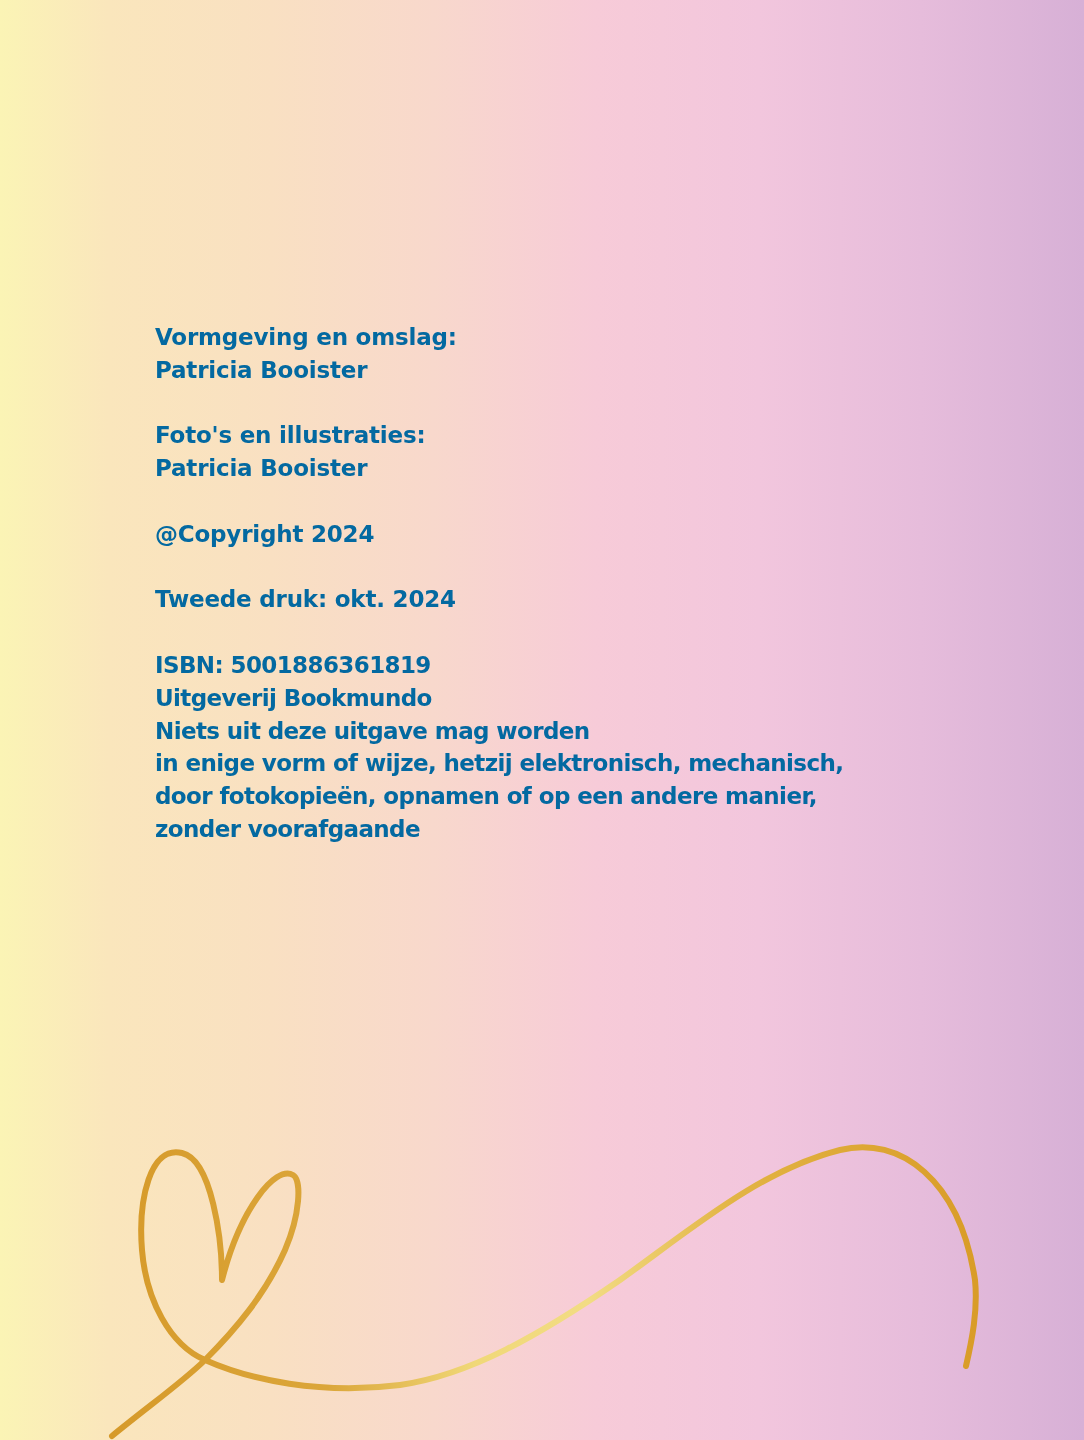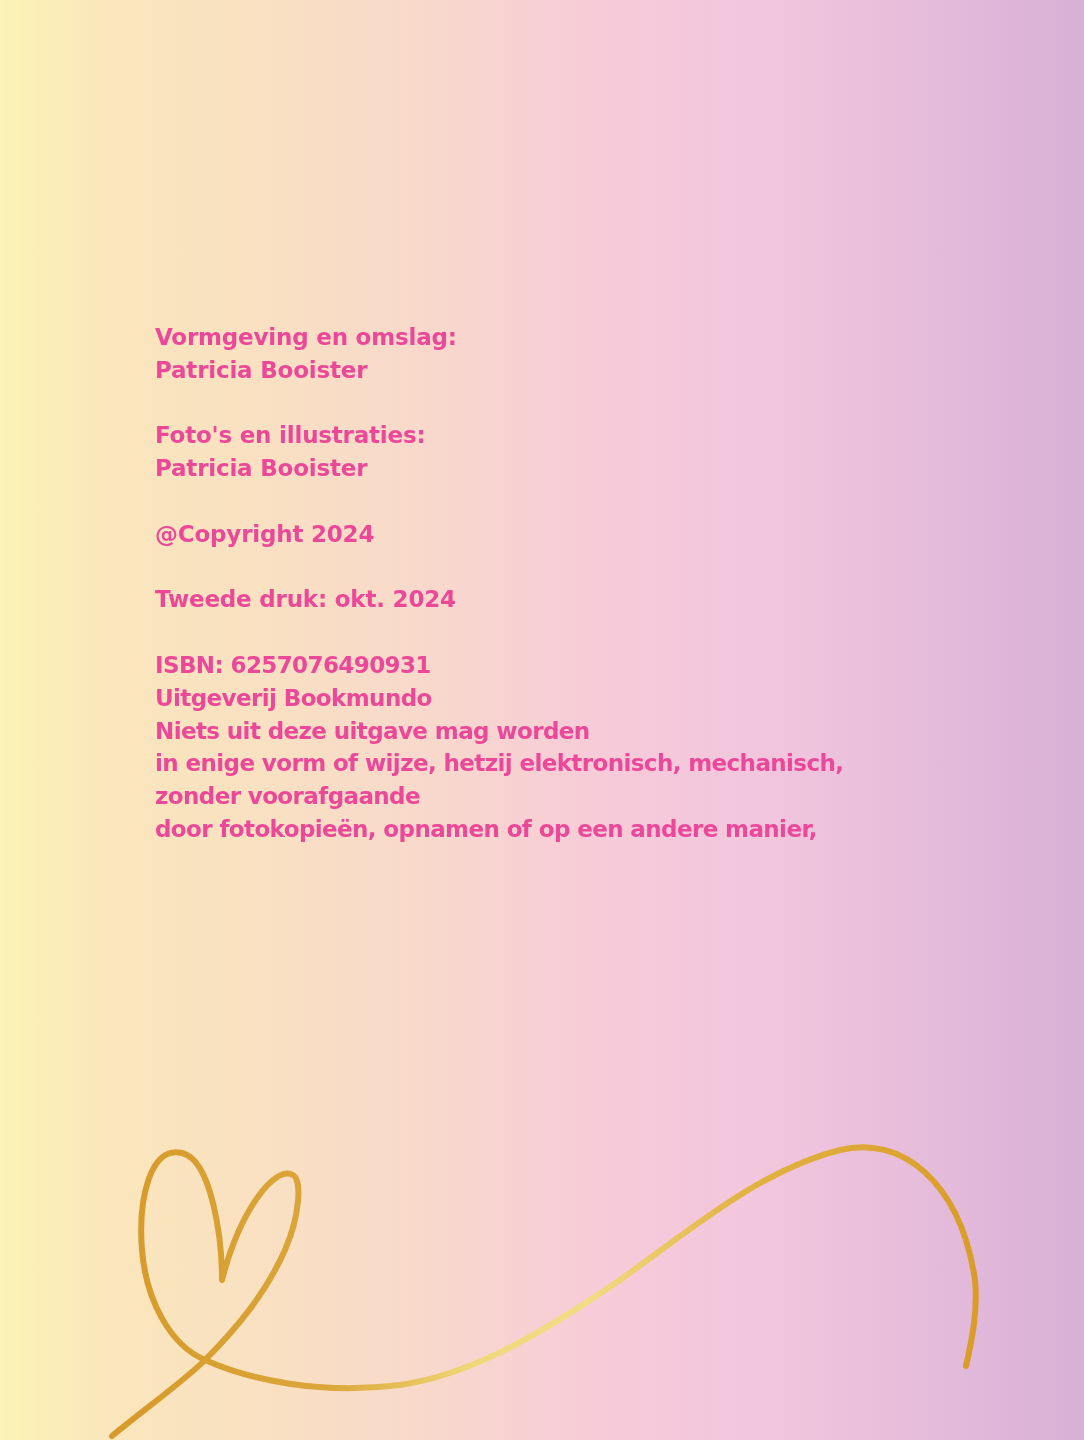--- a/index.html
+++ b/index.html
@@ -19,21 +19,21 @@
         #f7cbd8 55%,
         #f2c6dd 70%,
         #e6bcdb 85%,
         #d7b0d6 100%);
       font-family: "DejaVu Sans", sans-serif;
     }
     .colophon {
       position: absolute;
       left: 155px;
       top: 321px;
-      color: #ec4899;
+      color: #0369a1;
       font-weight: bold;
       font-size: 23px;
       line-height: 32.8px;
       letter-spacing: -0.2px;
     }
     .block {
       margin: 0;
     }
     .line {
       display: block;
@@ -70,26 +70,26 @@
   <div class="gap"></div>
   <div class="block">
     <span class="line">@Copyright 2024</span>
   </div>
   <div class="gap"></div>
   <div class="block">
     <span class="line">Tweede druk: okt. 2024</span>
   </div>
   <div class="gap"></div>
   <div class="block rights">
-    <span class="line">ISBN: 6257076490931</span>
+    <span class="line">ISBN: 5001886361819</span>
     <span class="line">Uitgeverij Bookmundo</span>
     <span class="line">Niets uit deze uitgave mag worden</span>
     <span class="line">in enige vorm of wijze, hetzij elektronisch, mechanisch,</span>
+    <span class="line">door fotokopieën, opnamen of op een andere manier,</span>
     <span class="line">zonder voorafgaande</span>
-    <span class="line">door fotokopieën, opnamen of op een andere manier,</span>
   </div>
 </div>
 
 <svg class="ornament" viewBox="0 0 1084 1440" xmlns="http://www.w3.org/2000/svg">
   <defs>
     <linearGradient id="goldGrad" x1="0" y1="0" x2="1" y2="0">
       <stop offset="0" stop-color="#d69a2a"></stop>
       <stop offset="0.25" stop-color="#dba63a"></stop>
       <stop offset="0.42" stop-color="#f0d878"></stop>
       <stop offset="0.55" stop-color="#f2dc84"></stop>

